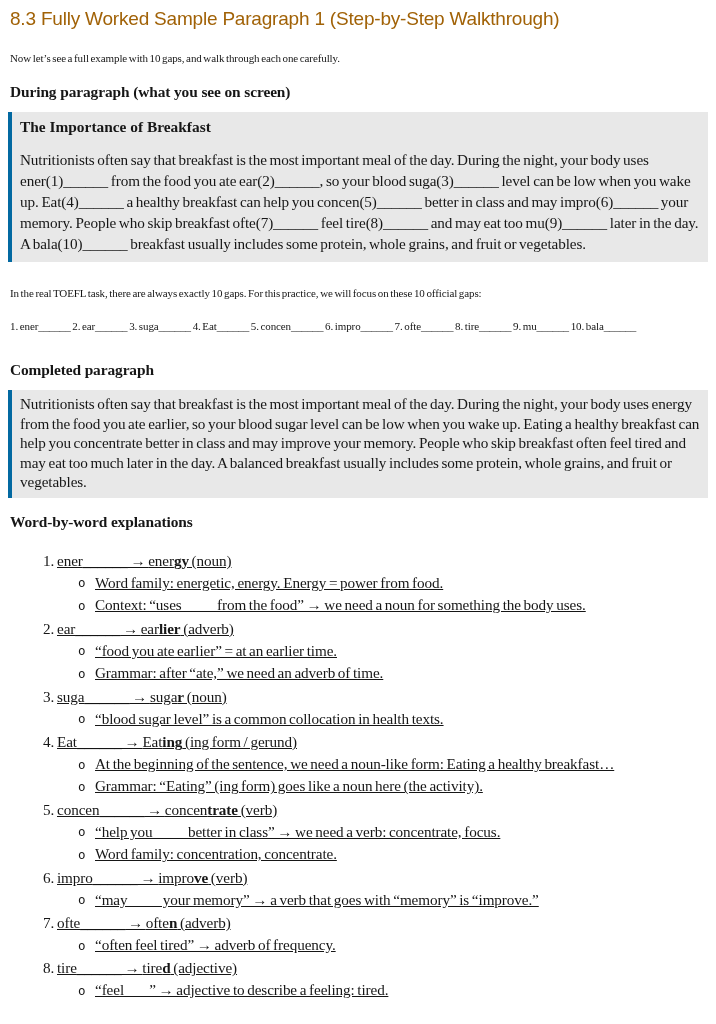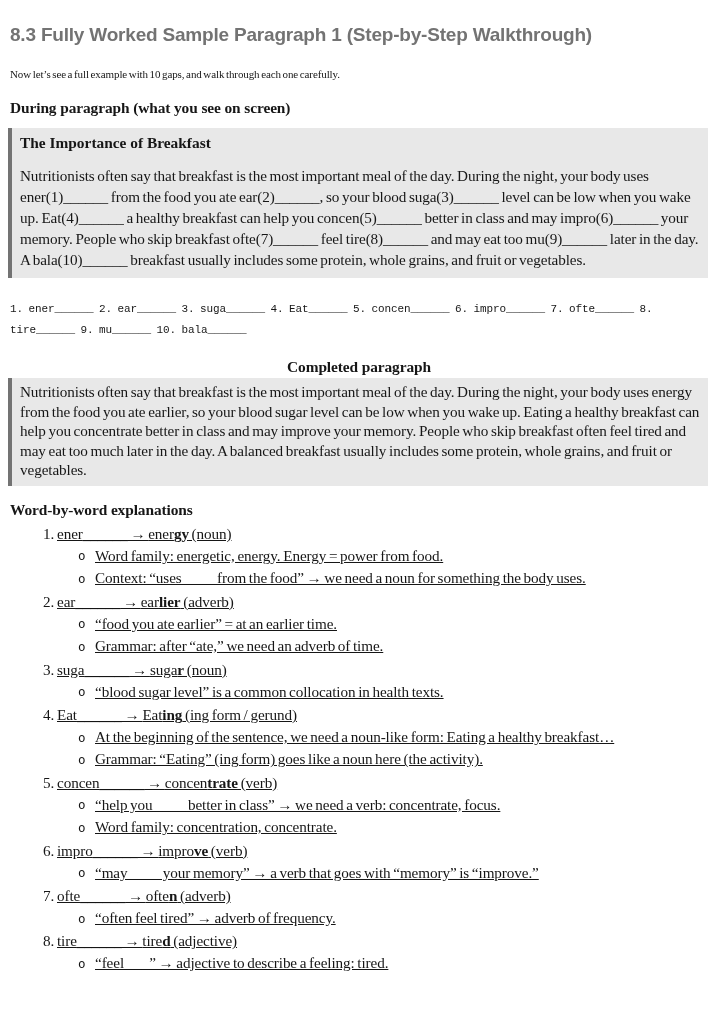--- a/index.html
+++ b/index.html
@@ -5,50 +5,50 @@
   html, body { margin: 0; padding: 0; }
   body {
     width: 716px; height: 1024px; overflow: hidden;
     background: #ffffff; color: #161616;
     font-family: "Liberation Serif", serif;
   }
   .page { padding: 8px 8px 0 10px; }
 
   .doc-title {
     font-family: "Liberation Sans", sans-serif;
-    font-size: 19px; font-weight: 700; letter-spacing: -0.2px;
-    margin: 16px 0 18px 0; color: #737373;
+    font-size: 19px; font-weight: 400; letter-spacing: -0.2px;
+    margin: 0 0 18px 0; color: #a16207;
   }
   .body-text {
     font-size: 11px; line-height: 21px; letter-spacing: -0.1px; word-spacing: -1px;
     margin: 0 0 14px 0;
   }
   .serif-head {
     font-size: 15.4px; font-weight: 700; letter-spacing: -0.1px;
     margin: 0 0 11px 0;
   }
   .graybox {
     background: #e8e8e8;
-    border-left: 4px solid #737373;
+    border-left: 4px solid #0369a1;
     padding: 6px 8px 8px 8px;
     margin: 0 0 0 -2px;
   }
   .graybox .box-title {
     font-size: 15.4px; font-weight: 700; margin: 0 0 13px 0;
   }
   .graybox p { margin: 0; }
   #gapped-box { margin-bottom: 21px; }
   #gapped-box p { font-size: 15.2px; line-height: 21px; letter-spacing: -0.1px; word-spacing: -1px; }
   #completed-box { margin-top: 1px; margin-bottom: 15px; padding-top: 4px; padding-bottom: 6px; }
   #completed-box p { font-size: 15.2px; line-height: 19.6px; letter-spacing: -0.1px; word-spacing: -1px; }
 
   #note-text { margin-bottom: 12px; }
-  #gap-list { margin-bottom: 17px; font-family: Liberation Mono, monospace; }
-  #completed-heading { margin-bottom: 2px; text-align: center; }
-  #explanations-heading { margin-bottom: 4px; margin-top: 0; }
+  #gap-list { margin-bottom: 24px; }
+  #completed-heading { margin-bottom: 11px; }
+  #explanations-heading { margin-bottom: 19px; margin-top: 0; }
 
   ol.exp-list {
     margin: 0; padding: 0 0 0 47px;
     font-size: 15.2px; letter-spacing: -0.1px; word-spacing: -1px; text-decoration: underline;
   }
   ol.exp-list > li { line-height: 22px; margin: 0 0 1px 0; }
   .exp-header .stem-blank, .exp-header .ans-bold { font-weight: 700; }
   ul.sub-bullets { list-style: none; margin: 0; padding: 0 0 0 38px; }
   ul.sub-bullets > li { position: relative; line-height: 22.4px; }
   ul.sub-bullets > li::before {
@@ -66,20 +66,21 @@
 
   <p class="body-text">Now let’s see a full example with 10 gaps, and walk through each one carefully.</p>
 
   <h2 class="serif-head">During paragraph (what you see on screen)</h2>
 
   <div class="graybox" id="gapped-box">
     <h3 class="box-title">The Importance of Breakfast</h3>
     <p>Nutritionists often say that breakfast is the most important meal of the day. During the night, your body uses ener(1)______ from the food you ate ear(2)______, so your blood suga(3)______ level can be low when you wake up. Eat(4)______ a healthy breakfast can help you concen(5)______ better in class and may impro(6)______ your memory. People who skip breakfast ofte(7)______ feel tire(8)______ and may eat too mu(9)______ later in the day. A bala(10)______ breakfast usually includes some protein, whole grains, and fruit or vegetables.</p>
   </div>
 
+  <p class="body-text" id="note-text">In the real TOEFL task, there are always exactly 10 gaps. For this practice, we will focus on these 10 official gaps:</p>
 
   <p class="body-text" id="gap-list">1. ener______ 2. ear______ 3. suga______ 4. Eat______ 5. concen______ 6. impro______ 7. ofte______ 8. tire______ 9. mu______ 10. bala______</p>
 
   <h2 class="serif-head" id="completed-heading">Completed paragraph</h2>
 
   <div class="graybox" id="completed-box">
     <p>Nutritionists often say that breakfast is the most important meal of the day. During the night, your body uses energy from the food you ate earlier, so your blood sugar level can be low when you wake up. Eating a healthy breakfast can help you concentrate better in class and may improve your memory. People who skip breakfast often feel tired and may eat too much later in the day. A balanced breakfast usually includes some protein, whole grains, and fruit or vegetables.</p>
   </div>
 
   <h2 class="serif-head" id="explanations-heading">Word-by-word explanations</h2>

